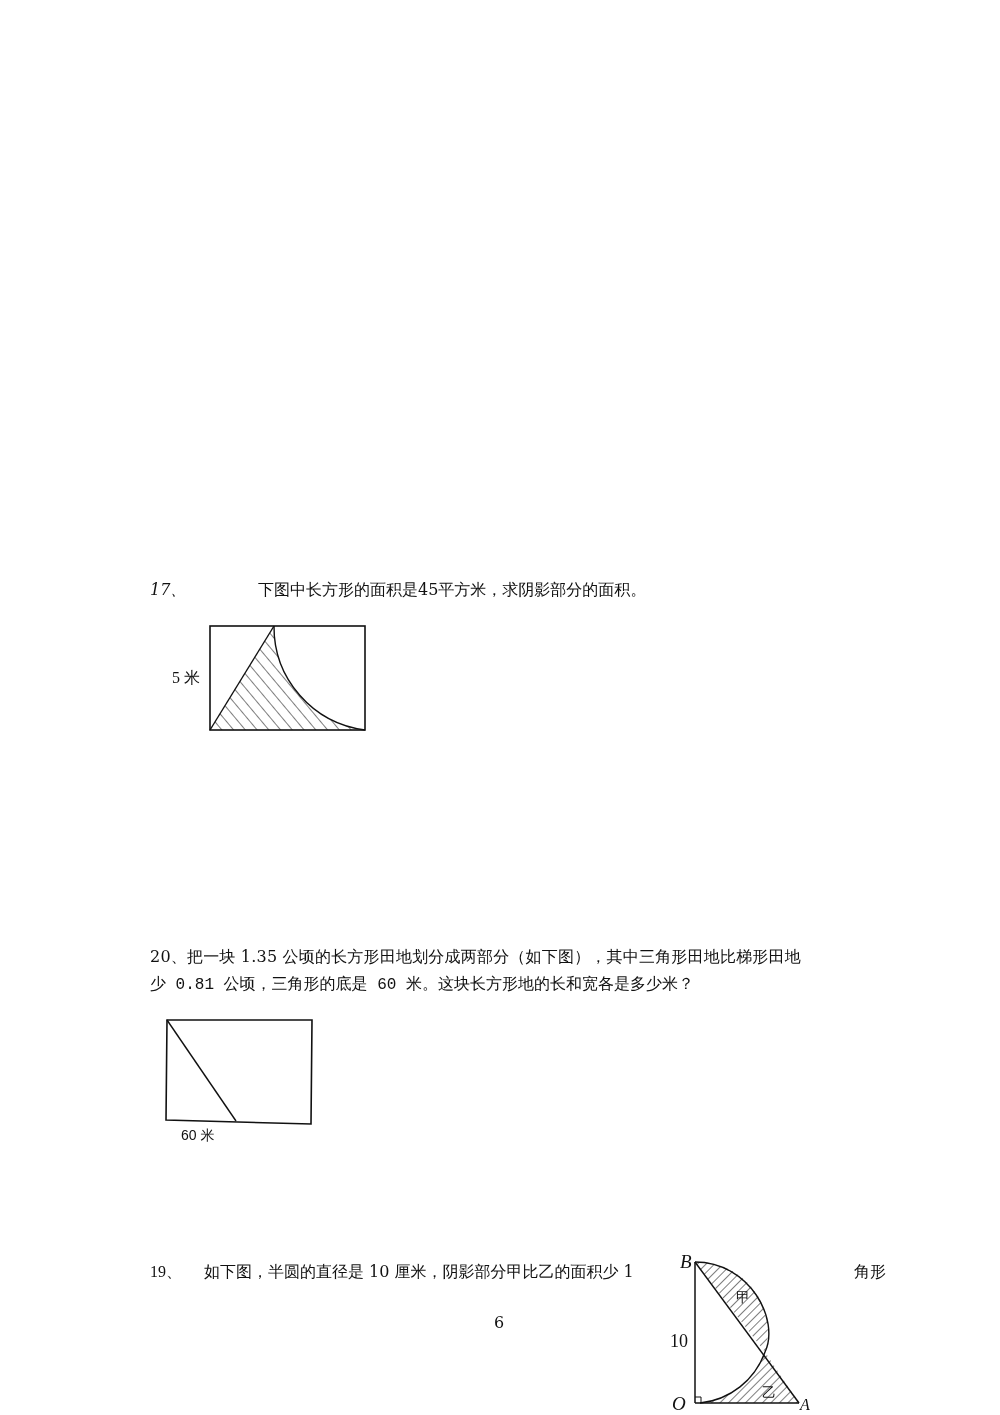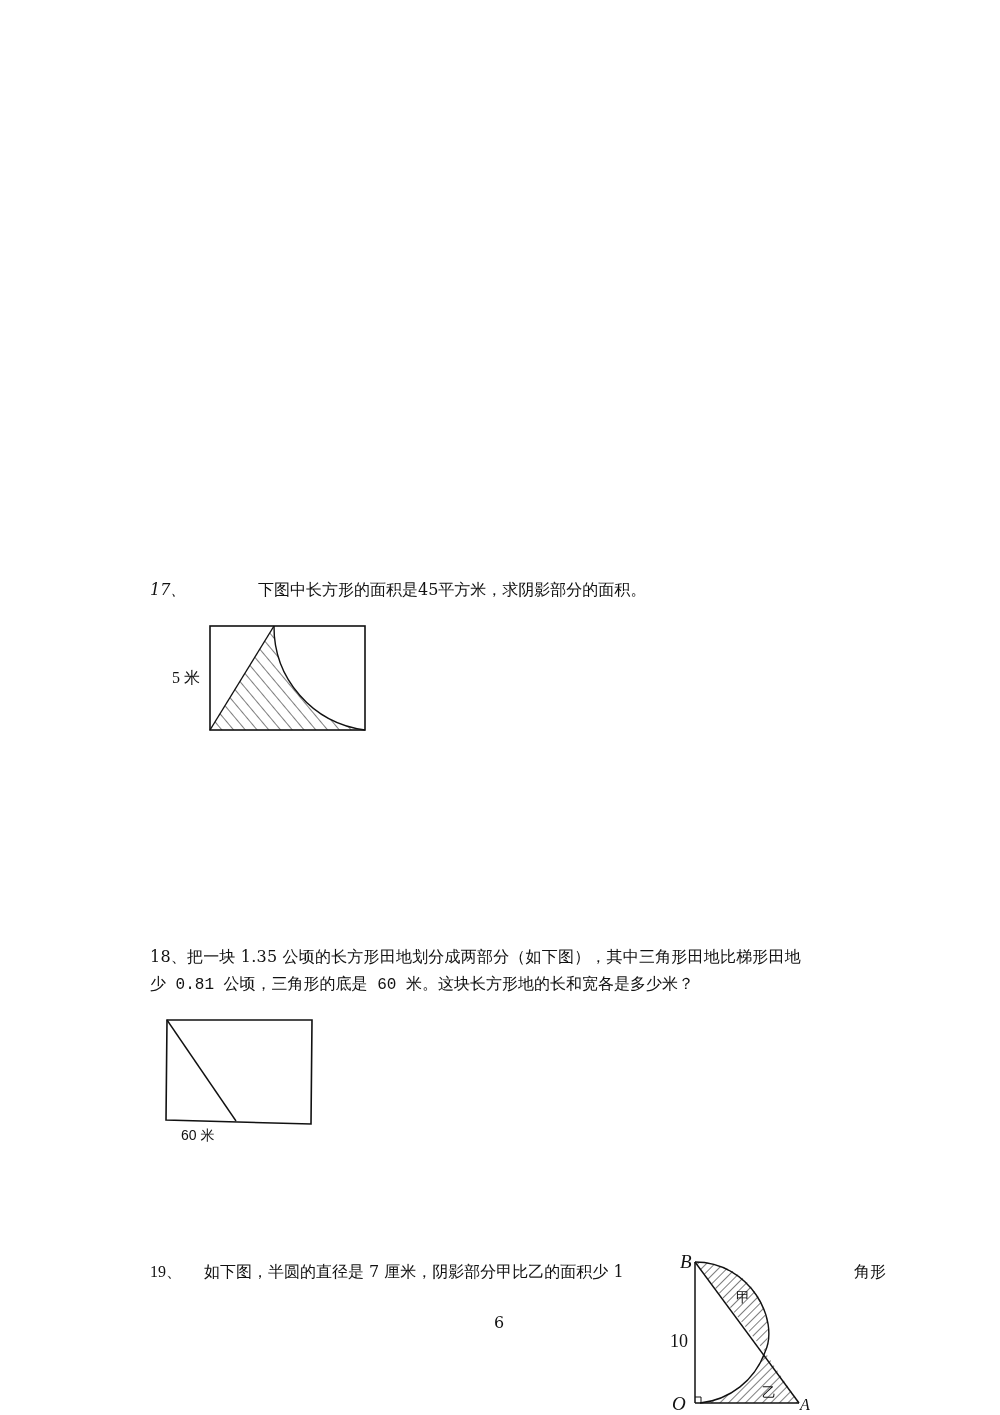--- a/index.html
+++ b/index.html
@@ -62,31 +62,31 @@
   <path d="M50,115 L114,11 A104,104 0 0 0 205,115 Z" fill="url(#hatch17)" stroke="none"></path>
 
   <rect x="50" y="11" width="155" height="104" fill="none" stroke="#111" stroke-width="1.6"></rect>
 
   <line x1="50" y1="115" x2="114" y2="11" stroke="#111" stroke-width="1.4"></line>
 
   <path d="M114,11 A104,104 0 0 0 205,115" fill="none" stroke="#111" stroke-width="1.4"></path>
   <text class="fig-label" x="12" y="68">5 米</text>
 </svg>
 
-<div class="text q18-line1">18、把一块 1.35 公顷的长方形田地划分成两部分（如下图），其中三角形田地比梯形田地</div>
+<div class="text q18-line1">20、把一块 1.35 公顷的长方形田地划分成两部分（如下图），其中三角形田地比梯形田地</div>
 <div class="text q18-line2">少 0.81 公顷，三角形的底是 60 米。这块长方形地的长和宽各是多少米？</div>
 
 <svg class="fig" style="left:150px; top:1010px;" width="200" height="140" viewBox="0 0 200 140">
   <path d="M17,10 L162,10 L161,114 L16,110 Z" fill="none" stroke="#111" stroke-width="1.6"></path>
   <line x1="17" y1="10" x2="86" y2="111" stroke="#111" stroke-width="1.4"></line>
   <text class="fig-label" x="31" y="130" style="font-family:'Liberation Sans','DejaVu Sans',sans-serif; font-size:14px;">60 米</text>
 </svg>
 
 <div class="text q19-num">19、</div>
-<div class="text q19-text">如下图，半圆的直径是 7 厘米，阴影部分甲比乙的面积少 1</div>
+<div class="text q19-text">如下图，半圆的直径是 10 厘米，阴影部分甲比乙的面积少 1</div>
 <div class="text q19-tail">角形</div>
 
 <div class="text page-num">6</div>
 
 <svg class="fig" style="left:660px; top:1250px;" width="160" height="165" viewBox="0 0 160 165">
   <defs>
     <pattern id="hatch19" patternUnits="userSpaceOnUse" width="6" height="6" patternTransform="rotate(45)">
       <line x1="0" y1="0" x2="0" y2="6" stroke="#111" stroke-width="1.1"></line>
     </pattern>
   </defs>

